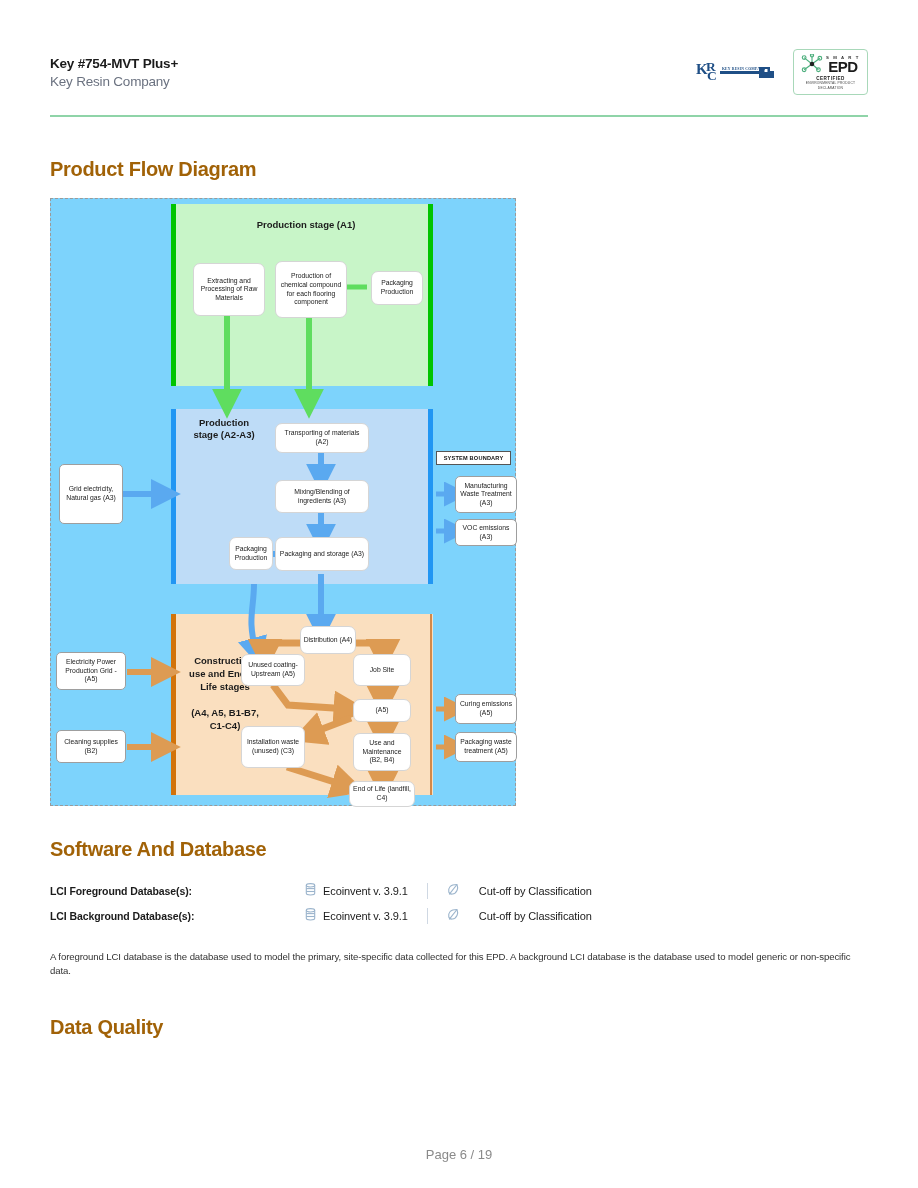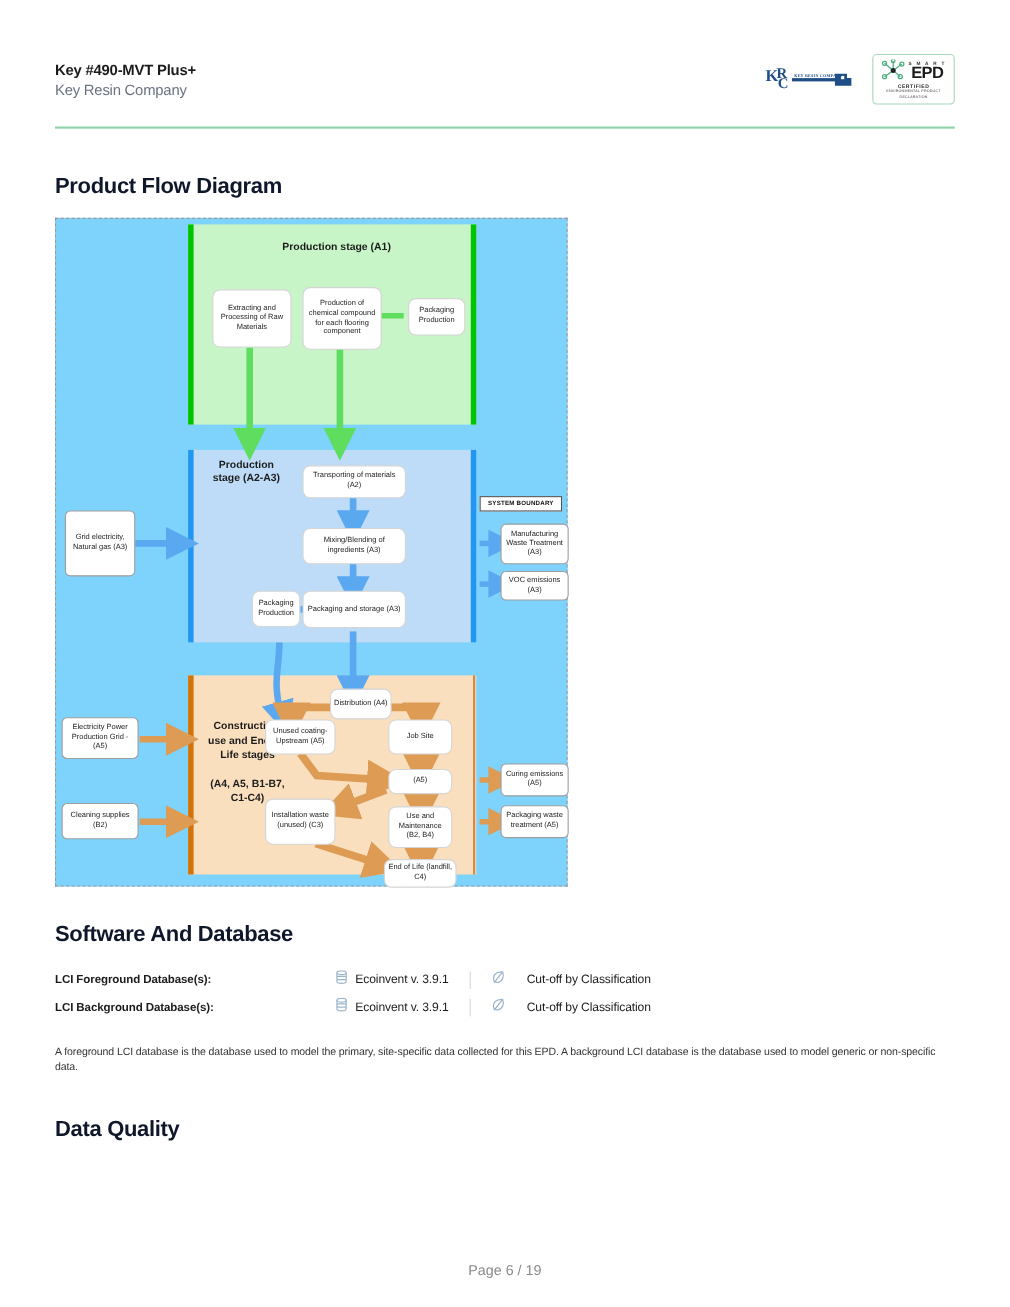--- a/index.html
+++ b/index.html
@@ -42,21 +42,21 @@
   .epd-decl{ font-size:3.3px; color:#444; text-align:center; line-height:4.4px; letter-spacing:0.2px;}
 
   .hdr-rule{
     position:absolute; left:50px; top:115px; width:818px; height:2px;
     background:#8fd4a8;
   }
 
   
   .sec-h{
     position:absolute; left:50px; font-size:20px; font-weight:bold;
-    color:#0f172a; letter-spacing:-0.3px;
+    color:#a16207; letter-spacing:-0.3px;
   }
   #h-flow{ top:158px; }
   #h-sw{ top:838px; }
   #h-dq{ top:1016px; }
 
   
   .diagram{
     position:absolute; left:50px; top:198px; width:466px; height:608px;
     border:1px dashed #9a9a9a; background:#7dd3fc;
   }
@@ -115,21 +115,21 @@
 
   .pagenum{
     position:absolute; left:0; top:1147px; width:918px; text-align:center;
     font-size:13px; color:#8a8a8a;
   }
 </style>
 </head>
 <body>
 
 <div class="page-header">
-  <div class="hdr-title">Key #490-MVT Plus+</div>
+  <div class="hdr-title">Key #754-MVT Plus+</div>
   <div class="hdr-sub">Key Resin Company</div>
 
   <div class="hdr-logos">
     <span class="krc-logo">
       <svg viewBox="0 0 170 60" width="85" height="34">
         <text x="4" y="34" font-family="Liberation Serif, serif" font-size="30" font-weight="bold" fill="#1f4f86">K</text>
         <text x="24" y="28" font-family="Liberation Serif, serif" font-size="27" font-weight="bold" fill="#1f4f86">R</text>
         <text x="26" y="46" font-family="Liberation Serif, serif" font-size="27" font-weight="bold" fill="#1f4f86">C</text>
         <rect x="52" y="28" width="80" height="6" fill="#1f4f86"></rect>
         <path d="M130 20 h22 v8 h8 v14 h-30 z" fill="#1f4f86"></path>

